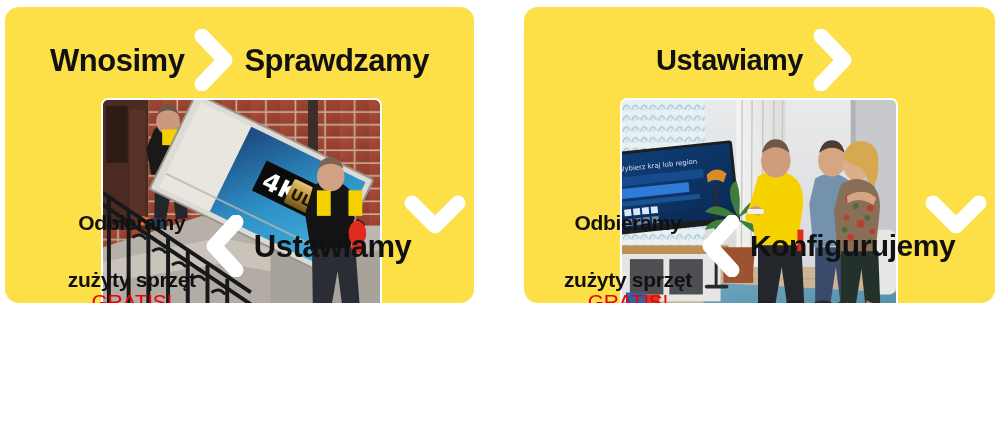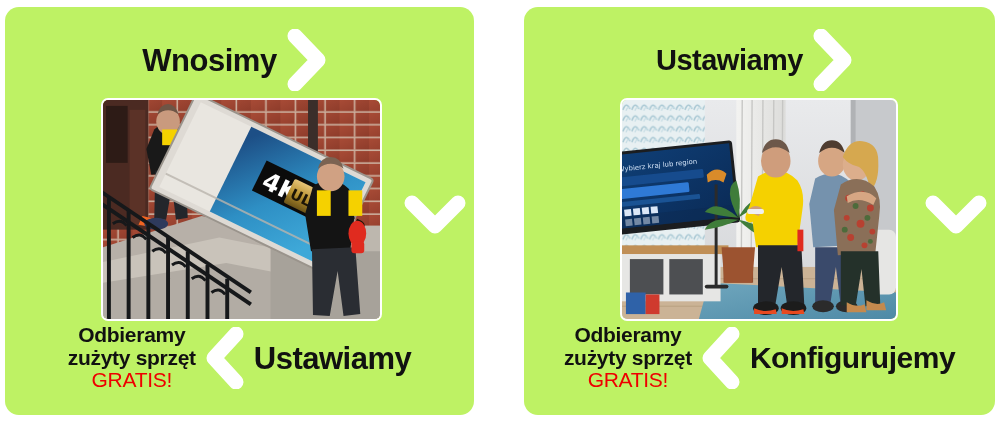--- a/index.html
+++ b/index.html
@@ -17,22 +17,22 @@
     position: relative;
     width: 1000px;
     height: 429px;
     background: #ffffff;
   }
 
   
   .panel {
     position: absolute;
     top: 7px;
-    height: 408px;
-    background: #bef264;
+    height: 296px;
+    background: #fde047;
     border-radius: 14px;
     overflow: hidden;
   }
   .panel-left  { left: 5px;   width: 469px; }
   .panel-right { left: 524px; width: 471px; }
 
   
   .row-top {
     position: absolute;
     top: 24px;
@@ -68,20 +68,21 @@
     text-align: center;
     line-height: 1.08;
     white-space: nowrap;
   }
   .recycle .l1, .recycle .l2 {
     display: block;
     color: #111111;
     font-weight: bold;
     font-size: 21px;
     letter-spacing: -0.3px;
+    margin-top: 34px;
   }
   .recycle .l3 {
     display: block;
     color: #ee0000;
     font-weight: normal;
     font-size: 21px;
     letter-spacing: -0.3px;
   }
   .row-bottom .word {
     color: #111111;
@@ -132,20 +133,21 @@
 
 <div class="stage">
 
   <div class="panel panel-left">
 
     <div class="row-top">
       <span class="word">Wnosimy</span>
       <svg class="chev chev-right" viewBox="0 0 44 62">
         <path d="M10 7 L33 31 L10 55" fill="none" stroke="#ffffff" stroke-width="15" stroke-linecap="round" stroke-linejoin="round"></path>
       </svg>
+      <span class="word">Sprawdzamy</span>
     </div>
 
     <div class="photo photo-left">
       <svg class="ph-svg" viewBox="0 0 281 223" preserveAspectRatio="none">
         <defs>
           <linearGradient id="brickg" x1="0" y1="0" x2="1" y2="1">
             <stop offset="0" stop-color="#a84b36"></stop>
               <stop offset="1" stop-color="#8c3b2a"></stop>
           </linearGradient>
           <linearGradient id="tvg" x1="0.1" y1="0" x2="1" y2="0.6">

